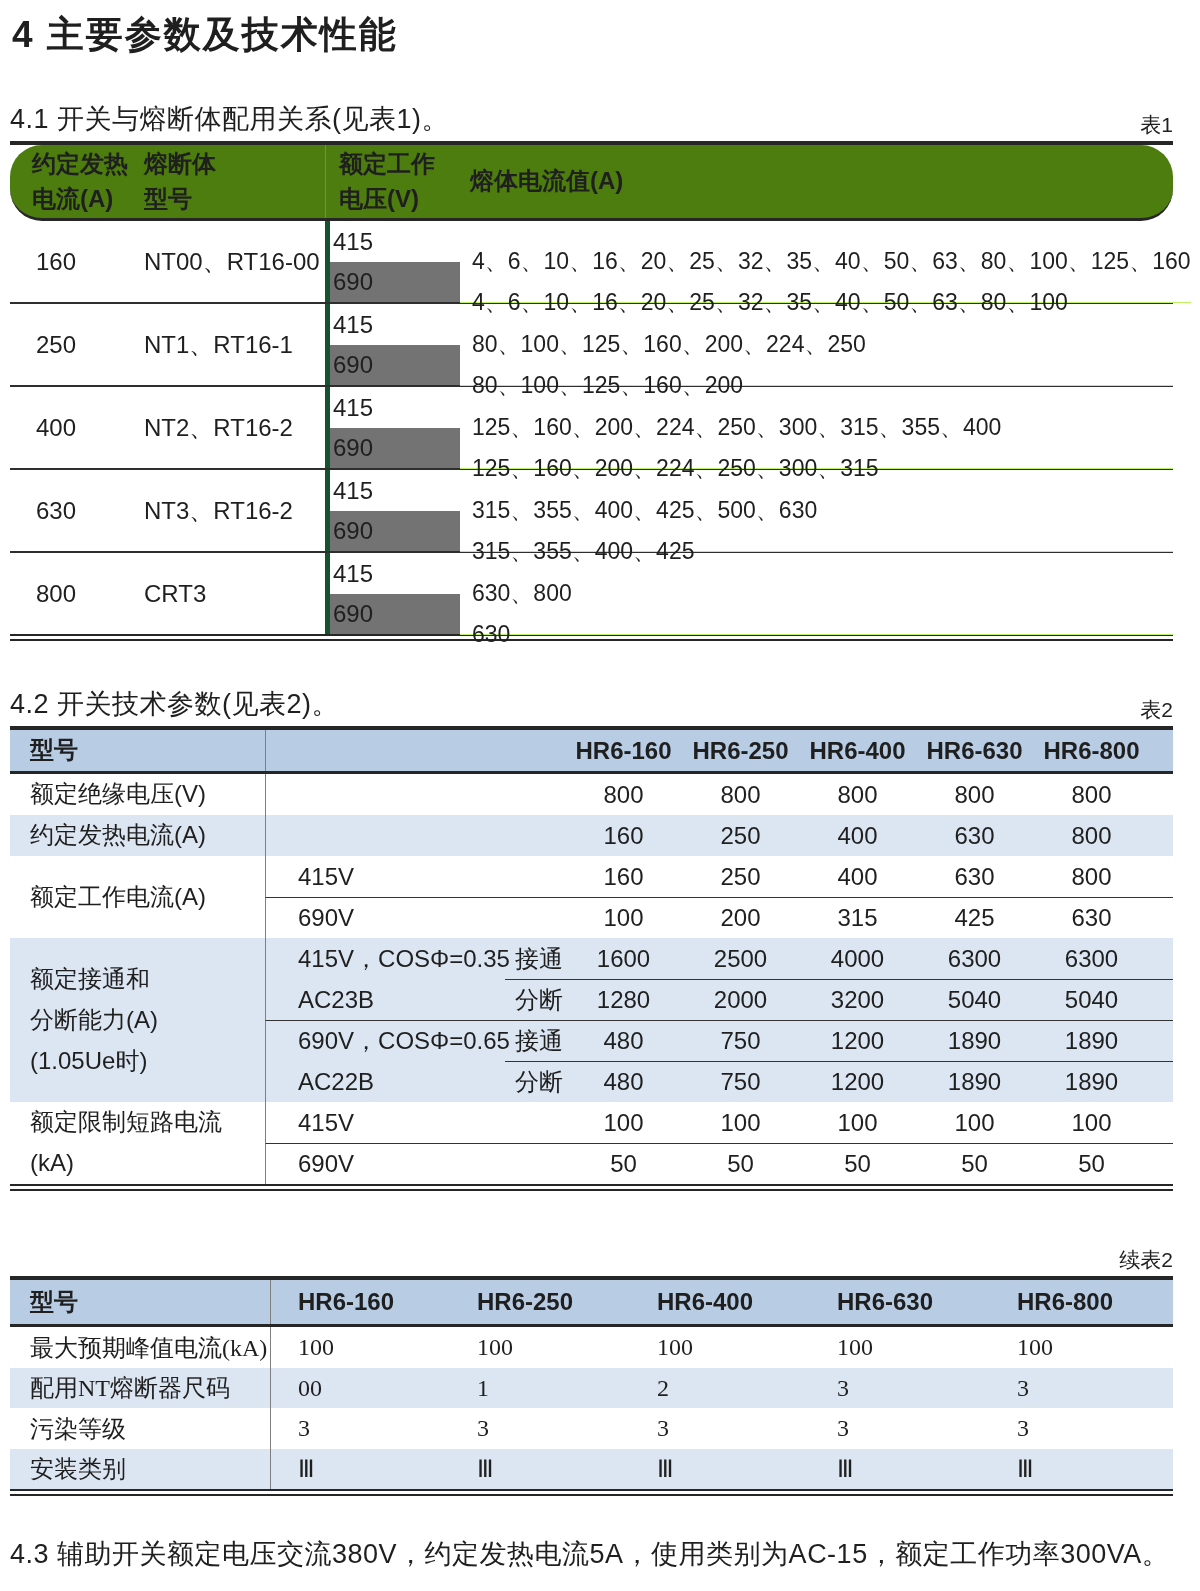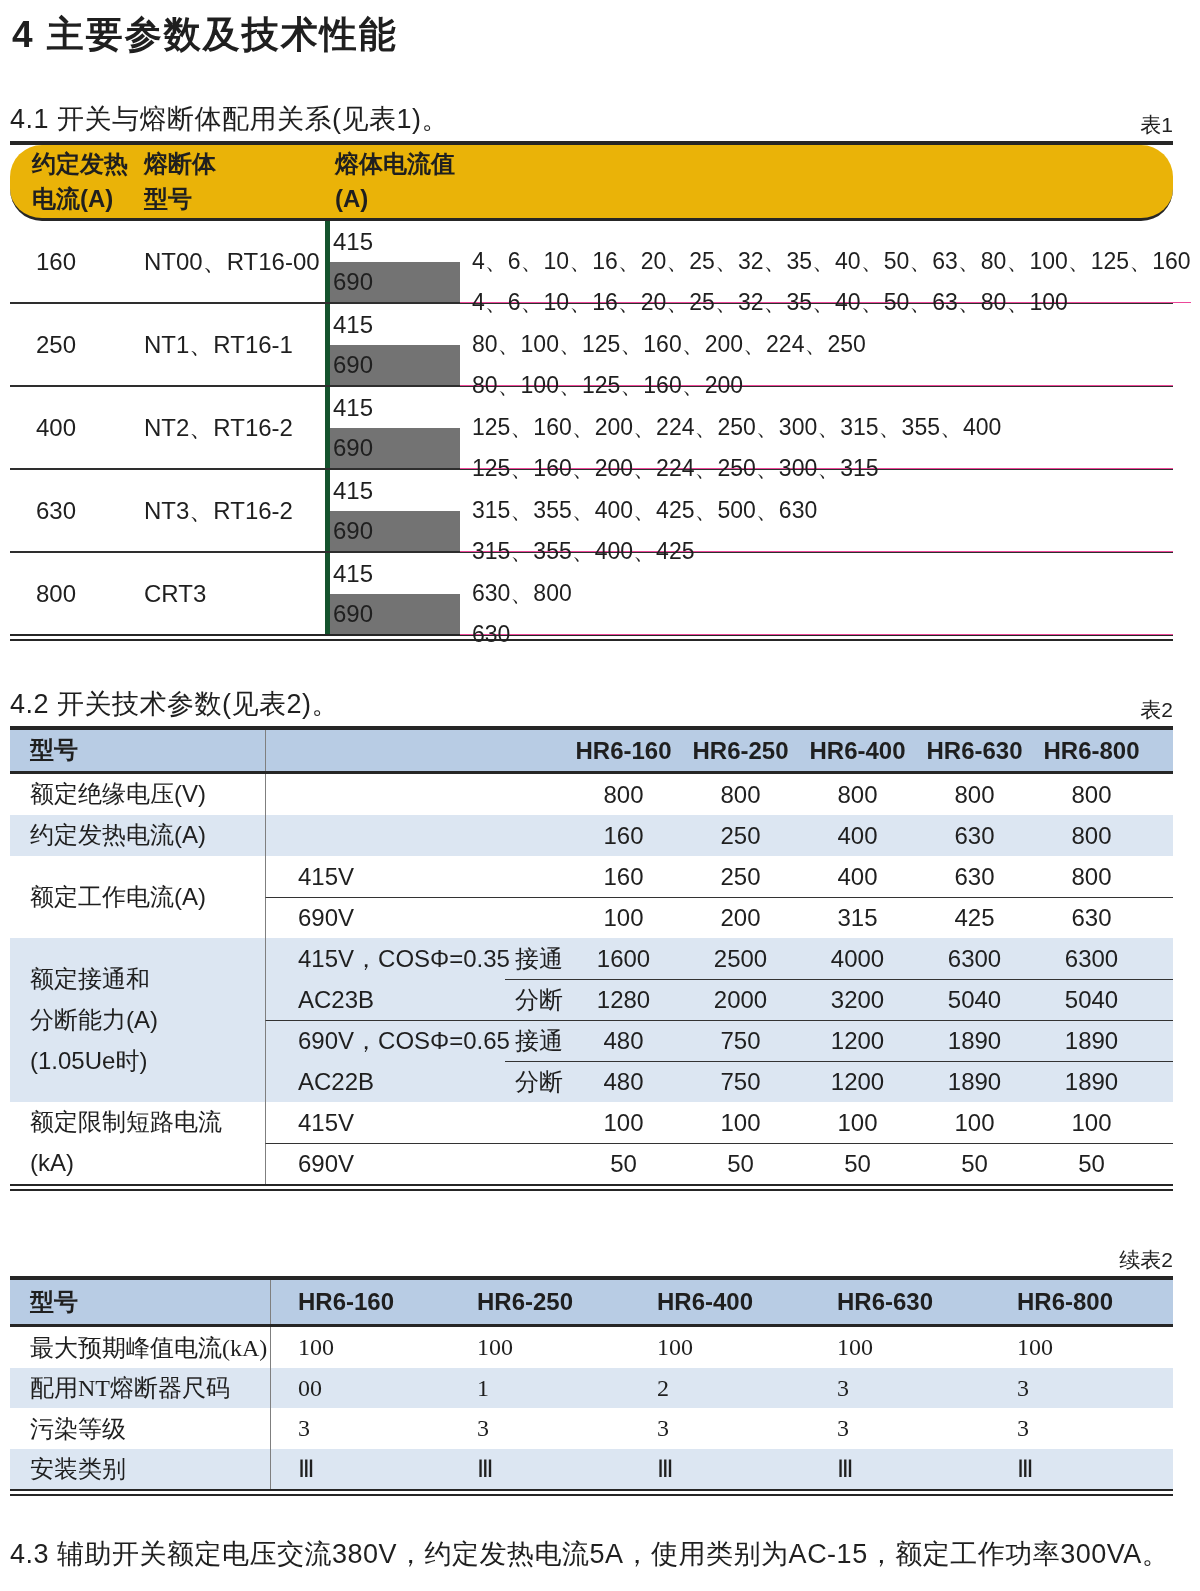--- a/index.html
+++ b/index.html
@@ -21,38 +21,38 @@
   .sec43 { font-size:27px; margin-top:40px; letter-spacing:0.5px; }
 
   
   .tbl { border-top:4px solid #262626; border-bottom:2.5px solid #262626; margin-top:4px; }
   .dbl { height:2.5px; background:#262626; margin-top:2.5px; }
   .stripe { background:#dce6f2; }
 
   
   .t1-head {
     display:grid; grid-template-columns:130px 185px 135px 1fr;
-    background:#eab308; border-bottom:3px solid #262626;
+    background:#4d7c0f; border-bottom:3px solid #262626;
     font-weight:bold; font-size:24px;border-radius:32px;
   }
   .t1-head > div { min-height:73px; display:flex; align-items:center; white-space:pre-line; line-height:1.45; }
   .h-ith  { padding-left:22px; }
   .h-fuse { padding-left:4px; }
   .h-volt { border-left:1px solid #7f7f7f; padding-left:13px; }
   .h-list { padding-left:10px; }
 
   .t1-g { display:grid; grid-template-columns:130px 185px 135px 1fr; grid-auto-rows:40.5px; font-size:24px; }
   .t1-g + .t1-g { border-top:2.5px solid #2e2e2e; }
   .t1-g > div { display:flex; align-items:center; }
   .g-ith  { grid-row:1/3; grid-column:1; padding-left:26px; }
   .g-fuse { grid-row:1/3; grid-column:2; padding-left:4px; white-space:nowrap; }
   .g-v1 { grid-row:1; grid-column:3; }
   .g-l1 { grid-row:1; grid-column:4; }
   .g-v2 { grid-row:2; grid-column:3; background:#737373; }
-  .g-l2 { grid-row:2; grid-column:4; background:#ec4899; }
+  .g-l2 { grid-row:2; grid-column:4; background:#bef264; }
   .g-v1,.g-v2 { border-left:5px solid #14532d; padding-left:3px; }
   .g-l1,.g-l2 { padding-left:12px; white-space:nowrap; font-size:23px;margin-top:40px; }
 
   
   .t2grid { display:grid; grid-template-columns:255px 240px 60px repeat(5,117px) 1fr; font-size:24px; }
   .t2-head { background:#b8cce4; border-bottom:3px solid #262626; font-weight:bold; }
   .t2-head > div { min-height:38px; display:flex; align-items:center; }
   .t2-body > div, .t2-g > div { display:flex; align-items:center; }
   .t2-row { grid-auto-rows:41px; }
   .t2-g   { grid-auto-rows:41px; }
@@ -89,20 +89,22 @@
     <div class="sec-h">4.1 开关与熔断体配用关系(见表1)。</div>
     <div class="tbl-tag">表1</div>
   </div>
 
   <div class="tbl">
     <div class="t1-head">
       <div class="h-ith">约定发热
 电流(A)</div>
       <div class="h-fuse">熔断体
 型号</div>
+      <div class="h-volt">额定工作
+电压(V)</div>
       <div class="h-list">熔体电流值(A)</div>
     </div>
 
     <div class="t1-g">
       <div class="g-ith">160</div>
       <div class="g-fuse">NT00、RT16-00</div>
       <div class="g-v1">415</div>
       <div class="g-l1">4、6、10、16、20、25、32、35、40、50、63、80、100、125、160</div>
       <div class="g-v2">690</div>
       <div class="g-l2">4、6、10、16、20、25、32、35、40、50、63、80、100</div>

